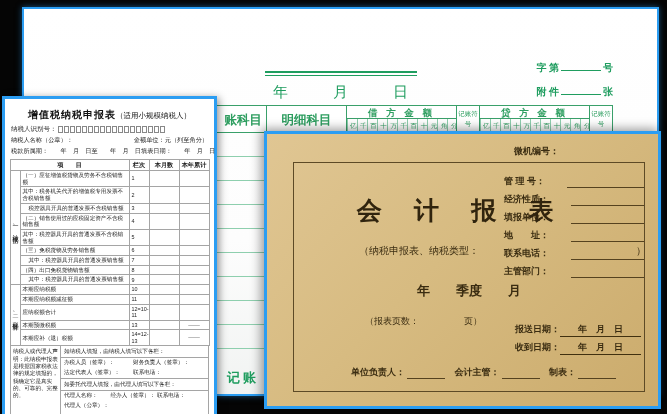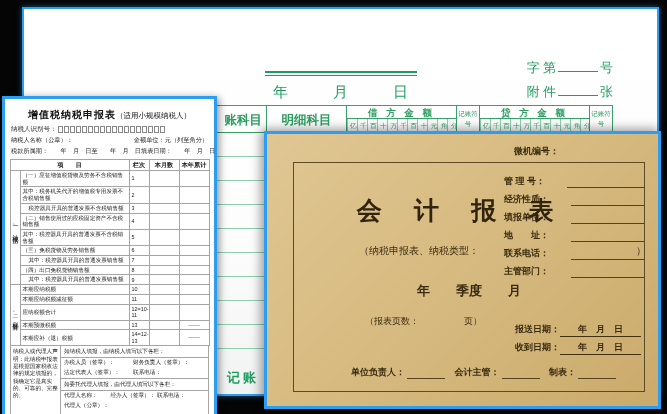--- a/index.html
+++ b/index.html
@@ -12,21 +12,21 @@
            background:linear-gradient(180deg,#ffffff 0%,#fdfdfd 60%,#f1f3f2 100%);
            border:2px solid #2b9df2;box-shadow:0 0 6px rgba(43,157,242,.5);}
   .v-title{position:absolute;left:0;top:22px;width:100%;text-align:center;
            font-family:"Liberation Serif",serif;font-weight:bold;font-size:31px;
            letter-spacing:14px;color:#1f9d5f;text-indent:14px;}
   .v-rule{position:absolute;left:50%;top:62px;transform:translateX(-50%);width:152px;height:5px;
           border-top:2px solid #1f9d5f;border-bottom:1px solid #1f9d5f;}
   .v-date{position:absolute;left:0;top:74px;width:100%;text-align:center;
           font-family:"Liberation Serif",serif;font-size:15px;color:#1f9d5f;}
   .v-no,.v-att{position:absolute;right:44px;font-family:"Liberation Serif",serif;
-          font-weight:normal;font-size:13px;color:#1f9d5f;white-space:nowrap;}
+          font-weight:bold;font-size:10px;color:#1f9d5f;white-space:nowrap;}
   .v-no{top:50px;} .v-att{top:74px;}
   .uline{display:inline-block;width:40px;border-bottom:1px solid #1f9d5f;height:12px;margin:0 2px;}
   .v-thead{position:absolute;left:140px;top:96px;height:28px;display:flex;
            border:1px solid #3aa06a;background:#fff;color:#2e9e60;}
   .vc{border-left:1px solid #3aa06a;height:100%;}
   .vc:first-child{border-left:none;}
   .vc.ledger{width:101px;font-size:12.5px;font-weight:bold;text-align:right;
              padding:6px 4px 0 0;font-family:"Liberation Serif",serif;}
   .vc.detail{width:80px;font-size:12.5px;font-weight:bold;text-align:center;
              padding-top:6px;font-family:"Liberation Serif",serif;}

